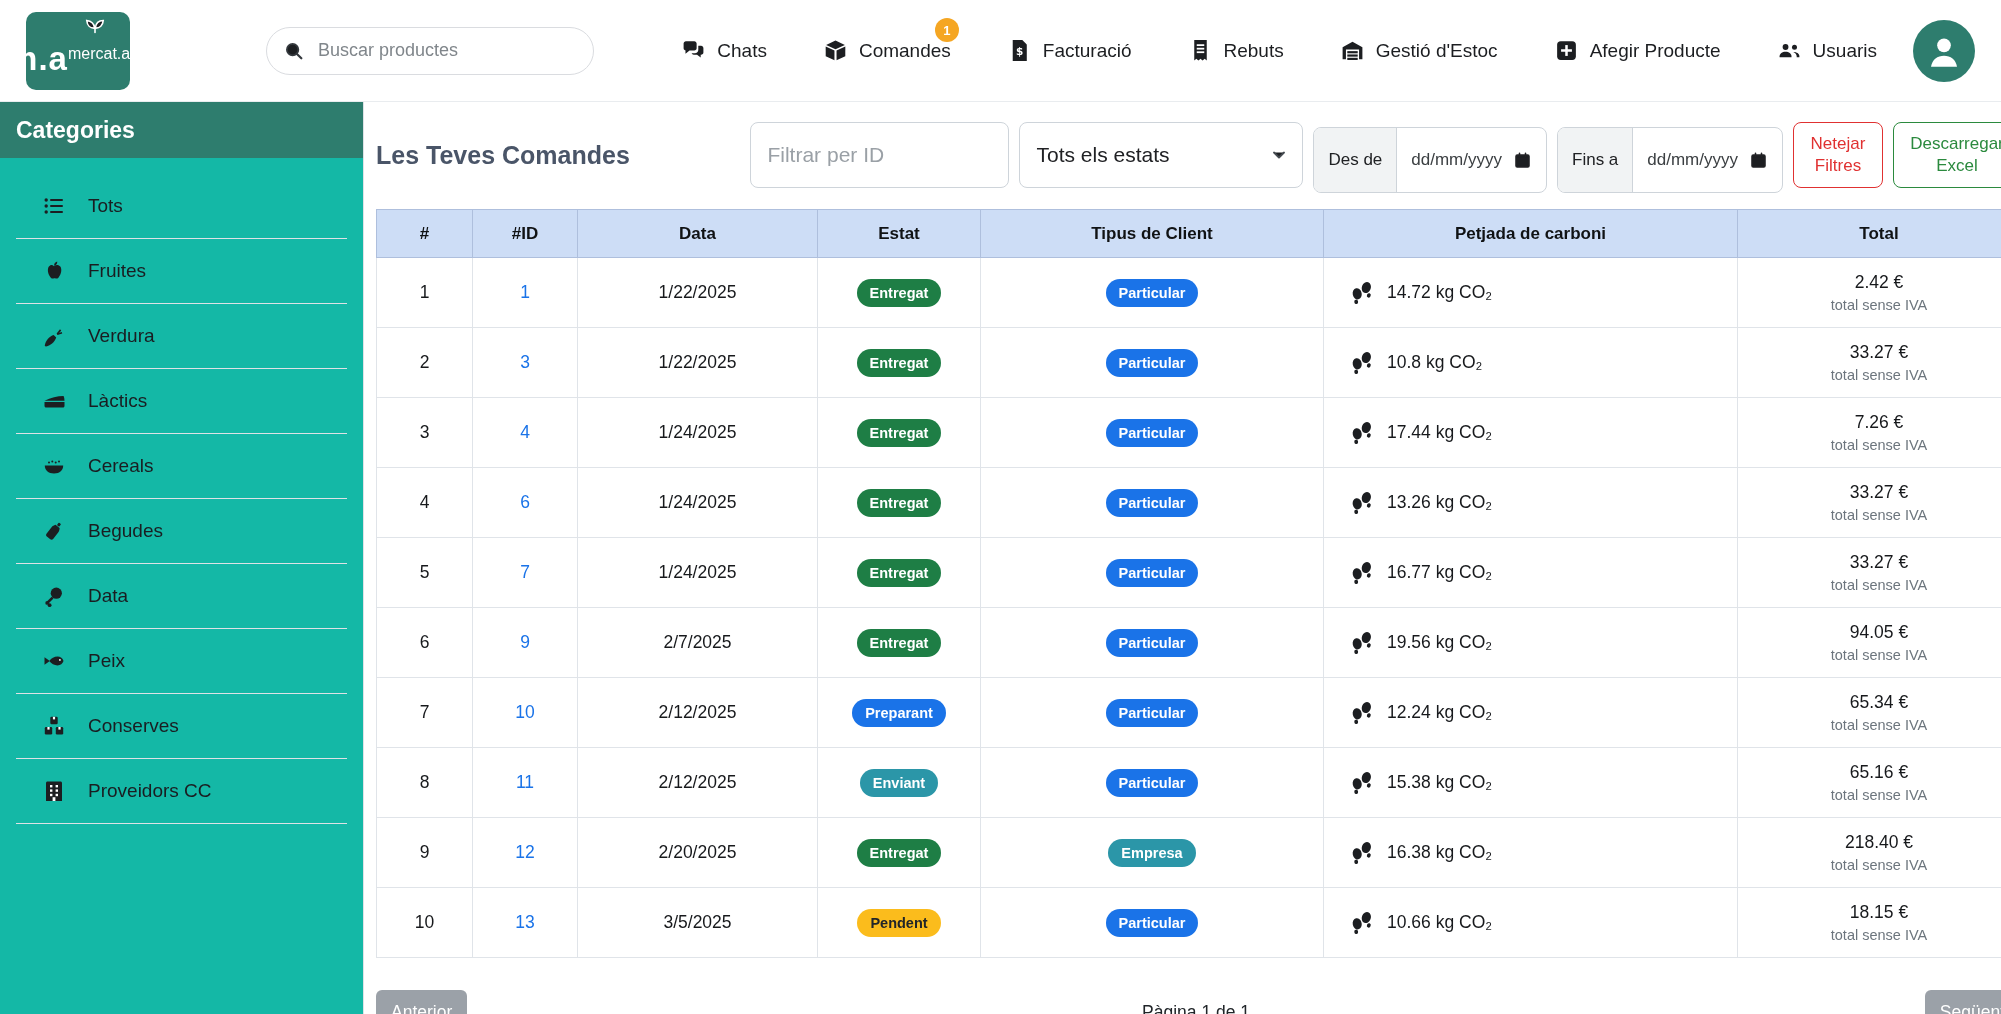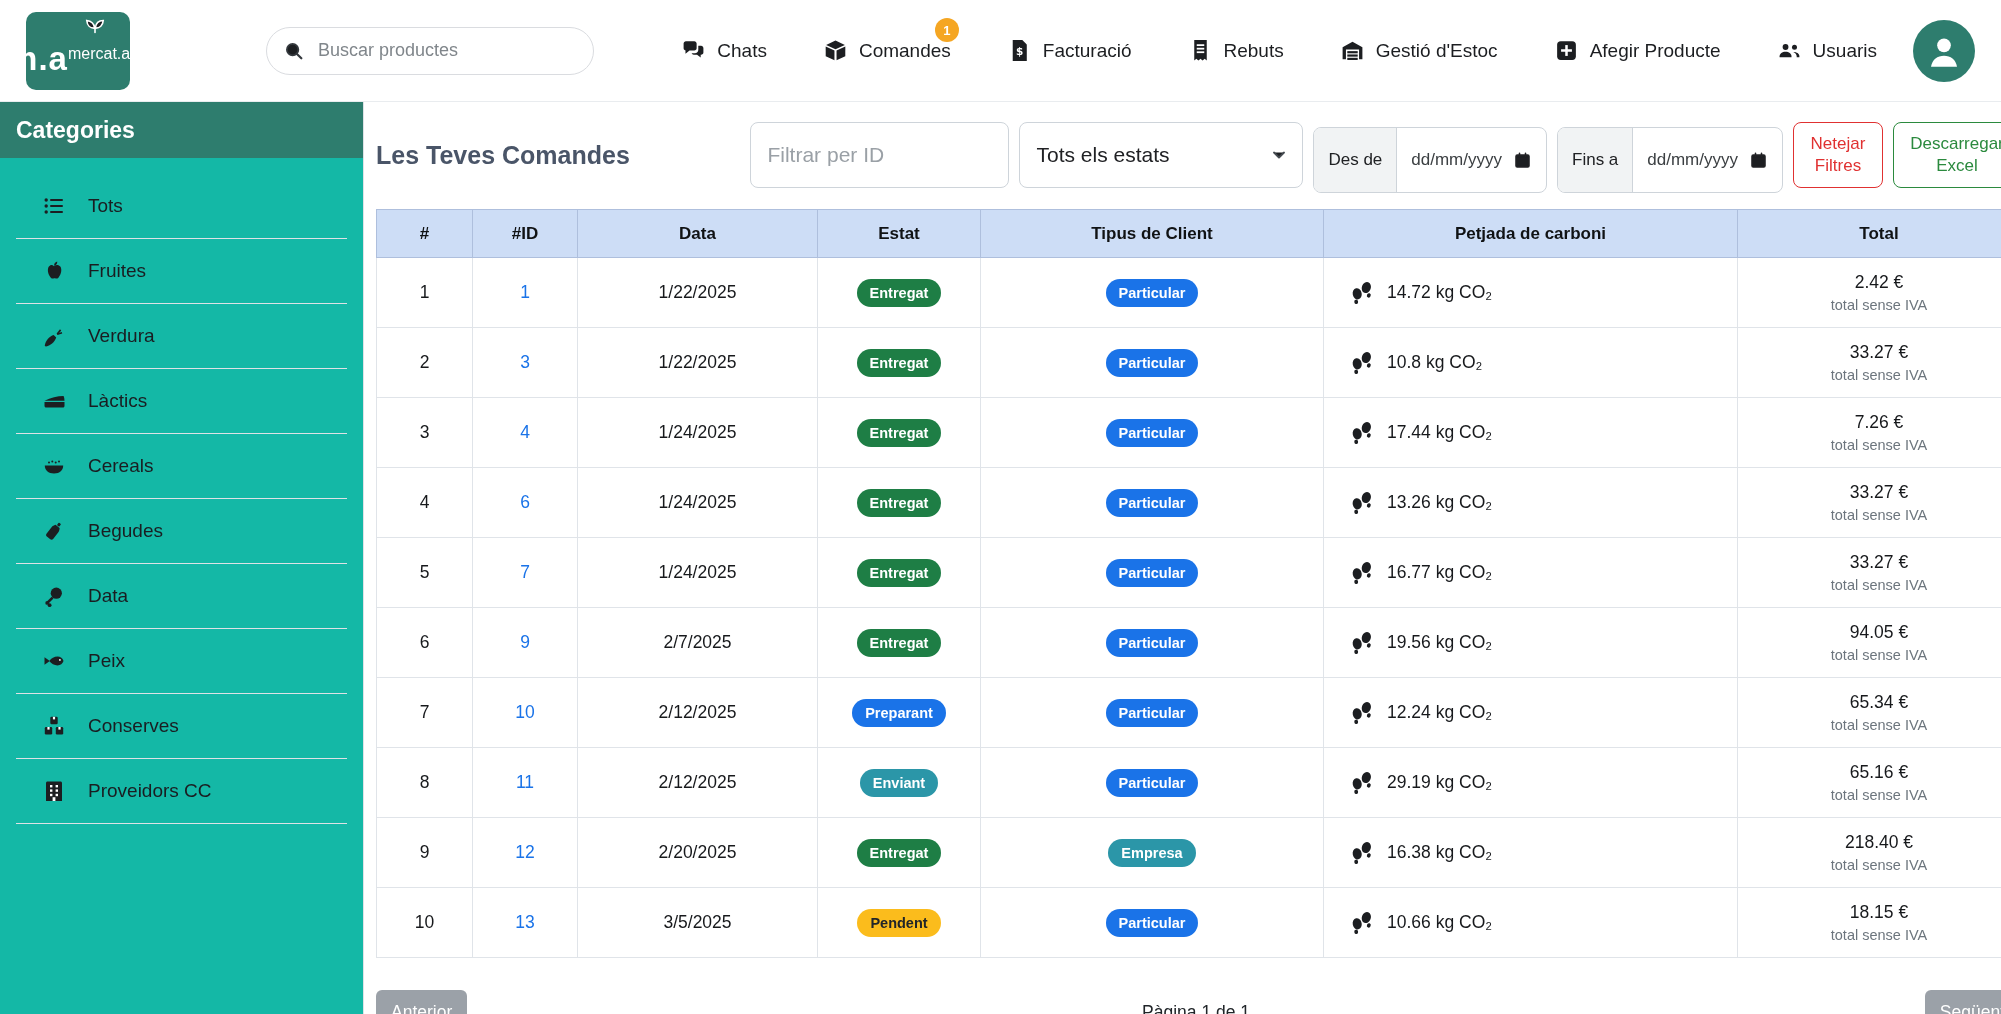--- a/index.html
+++ b/index.html
@@ -574,21 +574,21 @@
               <td class="co2-td">
                 <div class="co2-wrap">
                   <span class="icon fp-icon">
                     <svg viewBox="0 0 24 24" fill="#2e8b4f">
                       <ellipse cx="15.4" cy="7.6" rx="4" ry="5" transform="rotate(20 15.4 7.6)"></ellipse>
                       <ellipse cx="17.6" cy="14.6" rx="1.7" ry="2" transform="rotate(20 17.6 14.6)"></ellipse>
                       <ellipse cx="7.3" cy="13.2" rx="4" ry="5" transform="rotate(-12 7.3 13.2)"></ellipse>
                       <ellipse cx="6.4" cy="20.3" rx="1.7" ry="2" transform="rotate(-12 6.4 20.3)"></ellipse>
                     </svg>
                   </span>
-                  <span>29.19 kg CO₂</span>
+                  <span>15.38 kg CO₂</span>
                 </div>
               </td>
               <td>
                 <div>65.16 €</div>
                 <div class="total-note">total sense IVA</div>
               </td>
             </tr>
 
             <tr>
               <td>9</td>

